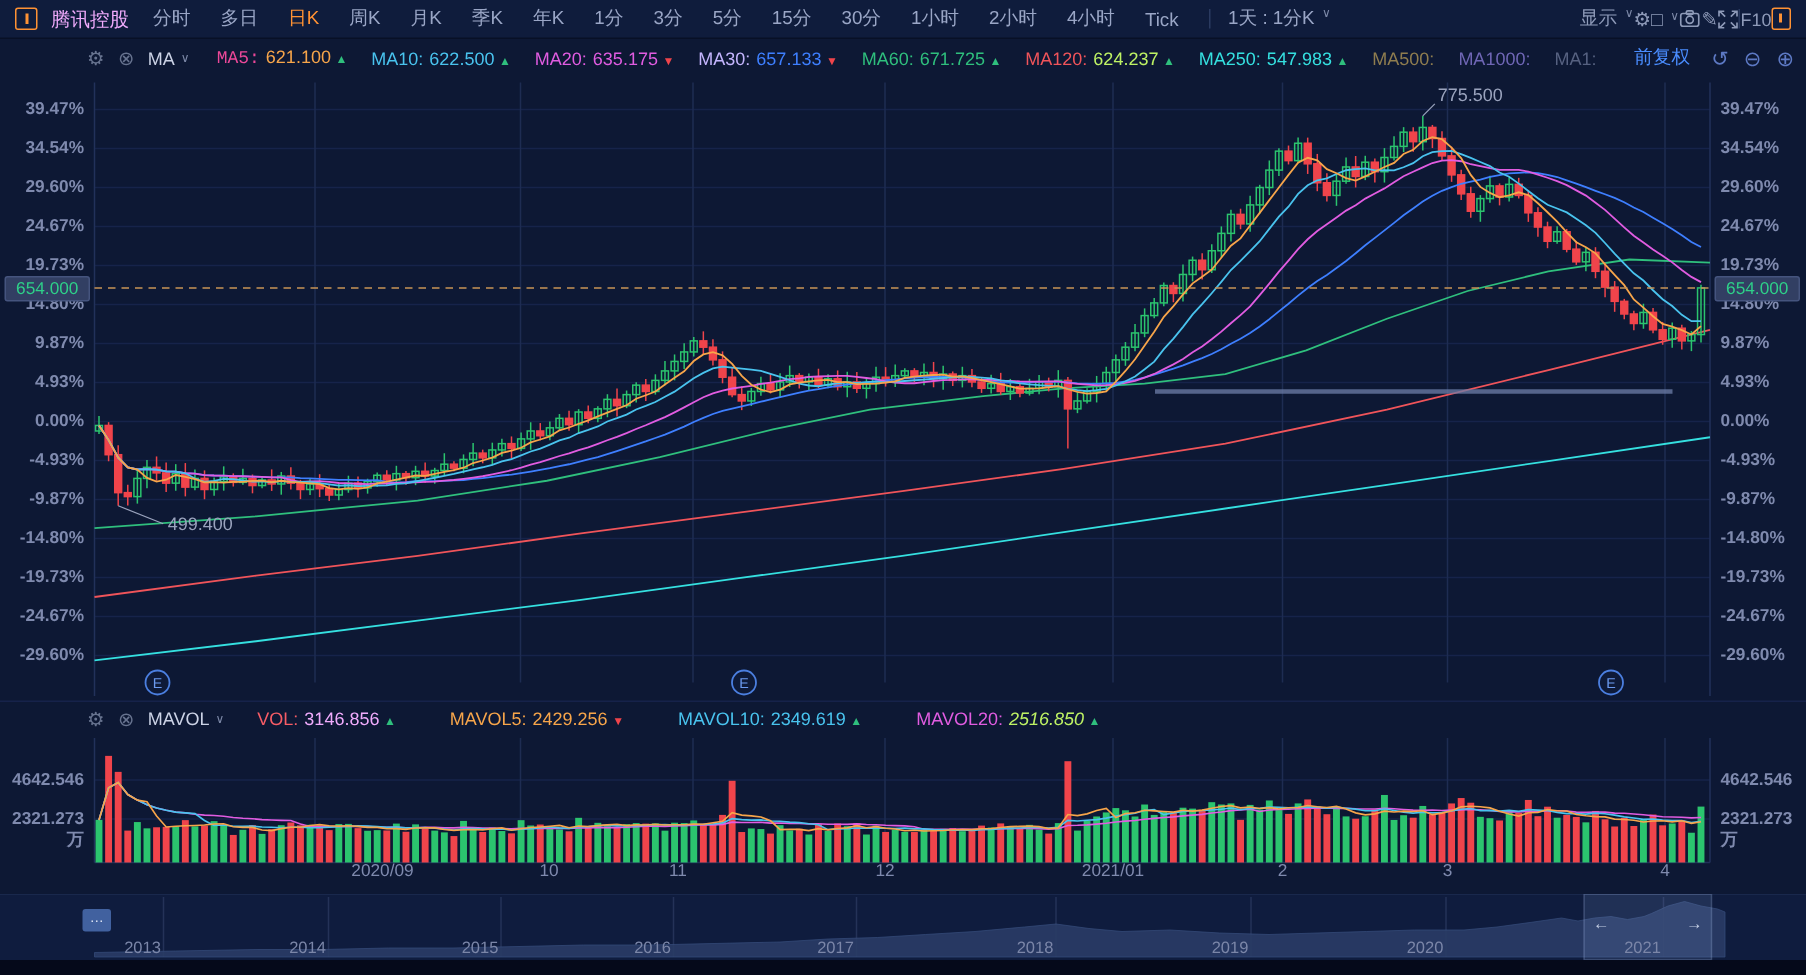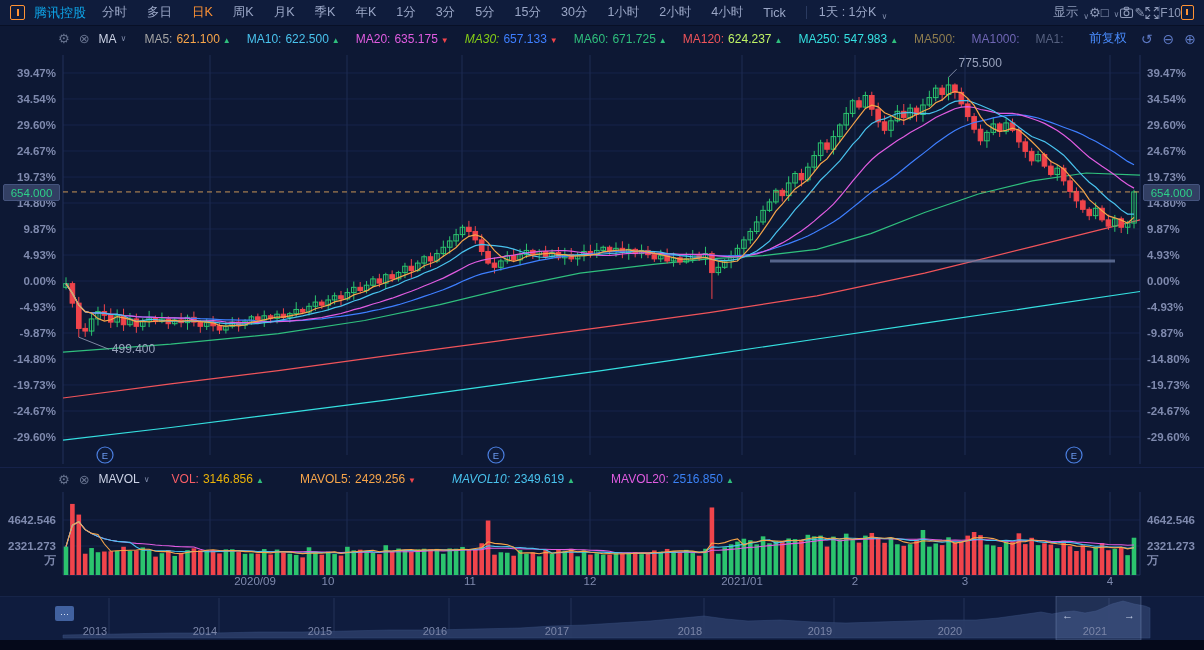--- a/index.html
+++ b/index.html
@@ -3,25 +3,25 @@
 <meta charset="utf-8">
 <style>
   html,body{margin:0;padding:0;background:#05091a;}
   .app{position:relative;width:1204px;height:650px;background:#0d1834;overflow:hidden;
        font-family:"Liberation Sans","DejaVu Sans",sans-serif;color:#9aa6c6;}
   
   .toolbar{position:absolute;top:0;left:0;width:1204px;height:26px;background:#0f1c3c;
            border-bottom:1px solid #081026;display:flex;align-items:center;padding:0 10px;box-sizing:border-box;font-size:12.5px;}
   .logo-box{width:13px;height:13px;border:1px solid #ff9234;border-radius:2px;position:relative;margin-right:9px;flex:0 0 auto;}
   .logo-box i{position:absolute;left:5.5px;top:3px;width:2px;height:7px;background:#ff9234;}
-  .stock-name{color:#0ea5e9;font-size:13px;margin-right:16px;white-space:nowrap;}
+  .stock-name{color:#f0abfc;font-size:13px;margin-right:16px;white-space:nowrap;}
   .tab{margin-right:20px;color:#9aa6c6;cursor:pointer;white-space:nowrap;}
   .tab.active{color:#ff9234;}
   .tb-div{width:1px;height:13px;background:#2a3a60;margin:0 12px 0 0;}
-  .combo{display:flex;align-items:flex-end;gap:5px;white-space:nowrap;}
+  .combo{display:flex;align-items:flex-start;gap:5px;white-space:nowrap;}
   .chev{font-size:8px;color:#7d89a8;}
   .tb-right{margin-left:auto;display:flex;align-items:center;color:#8e9ab8;}
   .tb-right .glyph{font-size:13px;line-height:1;}
   .orange-box{width:11px;height:13px;border:1.5px solid #ff9234;border-radius:2px;position:relative;}
   .orange-box i{position:absolute;left:4px;top:2.5px;width:1.5px;height:6px;background:#ff9234;}
   
   .indbar{position:absolute;left:0;width:1204px;height:23px;display:flex;align-items:center;
           padding-left:58px;box-sizing:border-box;font-size:12px;white-space:nowrap;}
   #ma-bar{top:27px;}
   #vol-bar{top:467px;border-top:1px solid #16224a;}
@@ -103,24 +103,24 @@
         </span>
     </span>
   </div>
 
   <div class="indbar" id="ma-bar">
     <span class="ind-icon">⚙</span>
     <span class="ind-icon">⊗</span>
     <span class="ind-title">MA</span>
     <span class="chev" style="margin-right:18px">∨</span>
     <span id="ma-items-host" style="display:flex;align-items:center;">
-        <span class="ind-item"><span style="color: #a3a3a3;">MA5:</span><span style="color: rgb(247, 165, 74); margin-left: 4px;">621.100</span><span class="arr up">▲</span></span>
+        <span class="ind-item"><span style="color: #ec4899; font-family: Liberation Mono, monospace;">MA5:</span><span style="color: rgb(247, 165, 74); margin-left: 4px;">621.100</span><span class="arr up">▲</span></span>
         <span class="ind-item"><span style="color: rgb(73, 195, 238);">MA10:</span><span style="color: rgb(73, 195, 238); margin-left: 4px;">622.500</span><span class="arr up">▲</span></span>
         <span class="ind-item"><span style="color: rgb(225, 92, 225);">MA20:</span><span style="color: rgb(225, 92, 225); margin-left: 4px;">635.175</span><span class="arr down">▼</span></span>
-        <span class="ind-item"><span style="color: #84cc16; font-style: italic;">MA30:</span><span style="color: rgb(62, 127, 255); margin-left: 4px;">657.133</span><span class="arr down">▼</span></span>
+        <span class="ind-item"><span style="color: #c4b5fd;">MA30:</span><span style="color: rgb(62, 127, 255); margin-left: 4px;">657.133</span><span class="arr down">▼</span></span>
         <span class="ind-item"><span style="color: rgb(47, 191, 125);">MA60:</span><span style="color: rgb(47, 191, 125); margin-left: 4px;">671.725</span><span class="arr up">▲</span></span>
         <span class="ind-item"><span style="color: rgb(240, 84, 90);">MA120:</span><span style="color: #bef264; margin-left: 4px; text-align: right;">624.237</span><span class="arr up">▲</span></span>
         <span class="ind-item"><span style="color: rgb(53, 224, 224);">MA250:</span><span style="color: rgb(53, 224, 224); margin-left: 4px;">547.983</span><span class="arr up">▲</span></span>
         <span class="ind-item"><span style="color: rgb(143, 125, 79); text-align: center;">MA500:</span></span>
         <span class="ind-item"><span style="color: rgb(111, 102, 181);">MA1000:</span></span>
         <span class="ind-item"><span style="color: rgb(86, 97, 128);">MA1:</span></span>
       </span>
     <span class="mabar-right">
       <span class="adjust">前复权</span>
       <span class="circ-icon">↺</span>
@@ -562,24 +562,24 @@
     </div>
   <div class="price-badge" style="left:3px;top:184px;">654.000</div>
   <div class="price-badge" style="left:1143px;top:184px;">654.000</div>
 
   <div class="indbar" id="vol-bar">
     <span class="ind-icon">⚙</span>
     <span class="ind-icon">⊗</span>
     <span class="ind-title">MAVOL</span>
     <span class="chev" style="margin-right:22px">∨</span>
     <span id="vol-items-host" style="display:flex;align-items:center;">
-        <span class="ind-item wide"><span style="color: rgb(247, 93, 102);">VOL:</span><span style="color: #eab308; margin-left: 4px;">3146.856</span><span class="arr up">▲</span></span>
+        <span class="ind-item wide"><span style="color: rgb(247, 93, 102);">VOL:</span><span style="color: #f0abfc; margin-left: 4px;">3146.856</span><span class="arr up">▲</span></span>
         <span class="ind-item wide"><span style="color: rgb(247, 165, 74);">MAVOL5:</span><span style="color: rgb(247, 165, 74); margin-left: 4px;">2429.256</span><span class="arr down">▼</span></span>
-        <span class="ind-item wide"><span style="color: rgb(73, 195, 238); font-style: italic;">MAVOL10:</span><span style="color: rgb(73, 195, 238); margin-left: 4px;">2349.619</span><span class="arr up">▲</span></span>
-        <span class="ind-item wide"><span style="color: rgb(225, 92, 225);">MAVOL20:</span><span style="color: #3b82f6; margin-left: 4px;">2516.850</span><span class="arr up">▲</span></span>
+        <span class="ind-item wide"><span style="color: rgb(73, 195, 238);">MAVOL10:</span><span style="color: rgb(73, 195, 238); margin-left: 4px;">2349.619</span><span class="arr up">▲</span></span>
+        <span class="ind-item wide"><span style="color: rgb(225, 92, 225);">MAVOL20:</span><span style="color: #bef264; margin-left: 4px; font-style: italic;">2516.850</span><span class="arr up">▲</span></span>
       </span>
   </div>
 
   <svg id="vol-svg" width="1204" height="100" viewBox="0 0 1204 100" style="top:492px;">
       <g>
         <line x1="63" y1="28" x2="1140" y2="28" stroke="#16234a"></line>
         <line x1="63" y1="54" x2="1140" y2="54" stroke="#16234a"></line>
         <line x1="210" y1="0" x2="210" y2="83" stroke="#1e2c52"></line>
         <line x1="347" y1="0" x2="347" y2="83" stroke="#1e2c52"></line>
         <line x1="462" y1="0" x2="462" y2="83" stroke="#1e2c52"></line>
@@ -771,22 +771,22 @@
   <div id="vol-ticks-host">
       <span class="tick left" style="top: 513px;">4642.546</span>
       <span class="tick right" style="top: 513px;">4642.546</span>
       <span class="tick left" style="top: 539px;">2321.273</span>
       <span class="tick right" style="top: 539px;">2321.273</span>
       <span class="tick left" style="top: 553px;">万</span>
       <span class="tick right" style="top: 553px;">万</span>
     </div>
   <div id="date-axis-host">
       <span class="date-label" style="left: 210px; margin-left: 45px;">2020/09</span>
-      <span class="date-label" style="left: 328px;">10</span>
-      <span class="date-label" style="left: 470px;">11</span>
+      <span class="date-label" style="left: 366px;">10</span>
+      <span class="date-label" style="left: 452px;">11</span>
       <span class="date-label" style="left: 590px;">12</span>
       <span class="date-label" style="left: 742px;">2021/01</span>
       <span class="date-label" style="left: 855px;">2</span>
       <span class="date-label" style="left: 965px;">3</span>
       <span class="date-label" style="left: 1110px;">4</span>
     </div>
 
   <svg id="nav-svg" width="1204" height="44" viewBox="0 0 1204 44" style="top:596px;">
       <rect x="0" y="0" width="1204" height="44" fill="#0f1c3e"></rect>
       <line x1="0" y1="0" x2="1204" y2="0" stroke="#1e2c52"></line>

